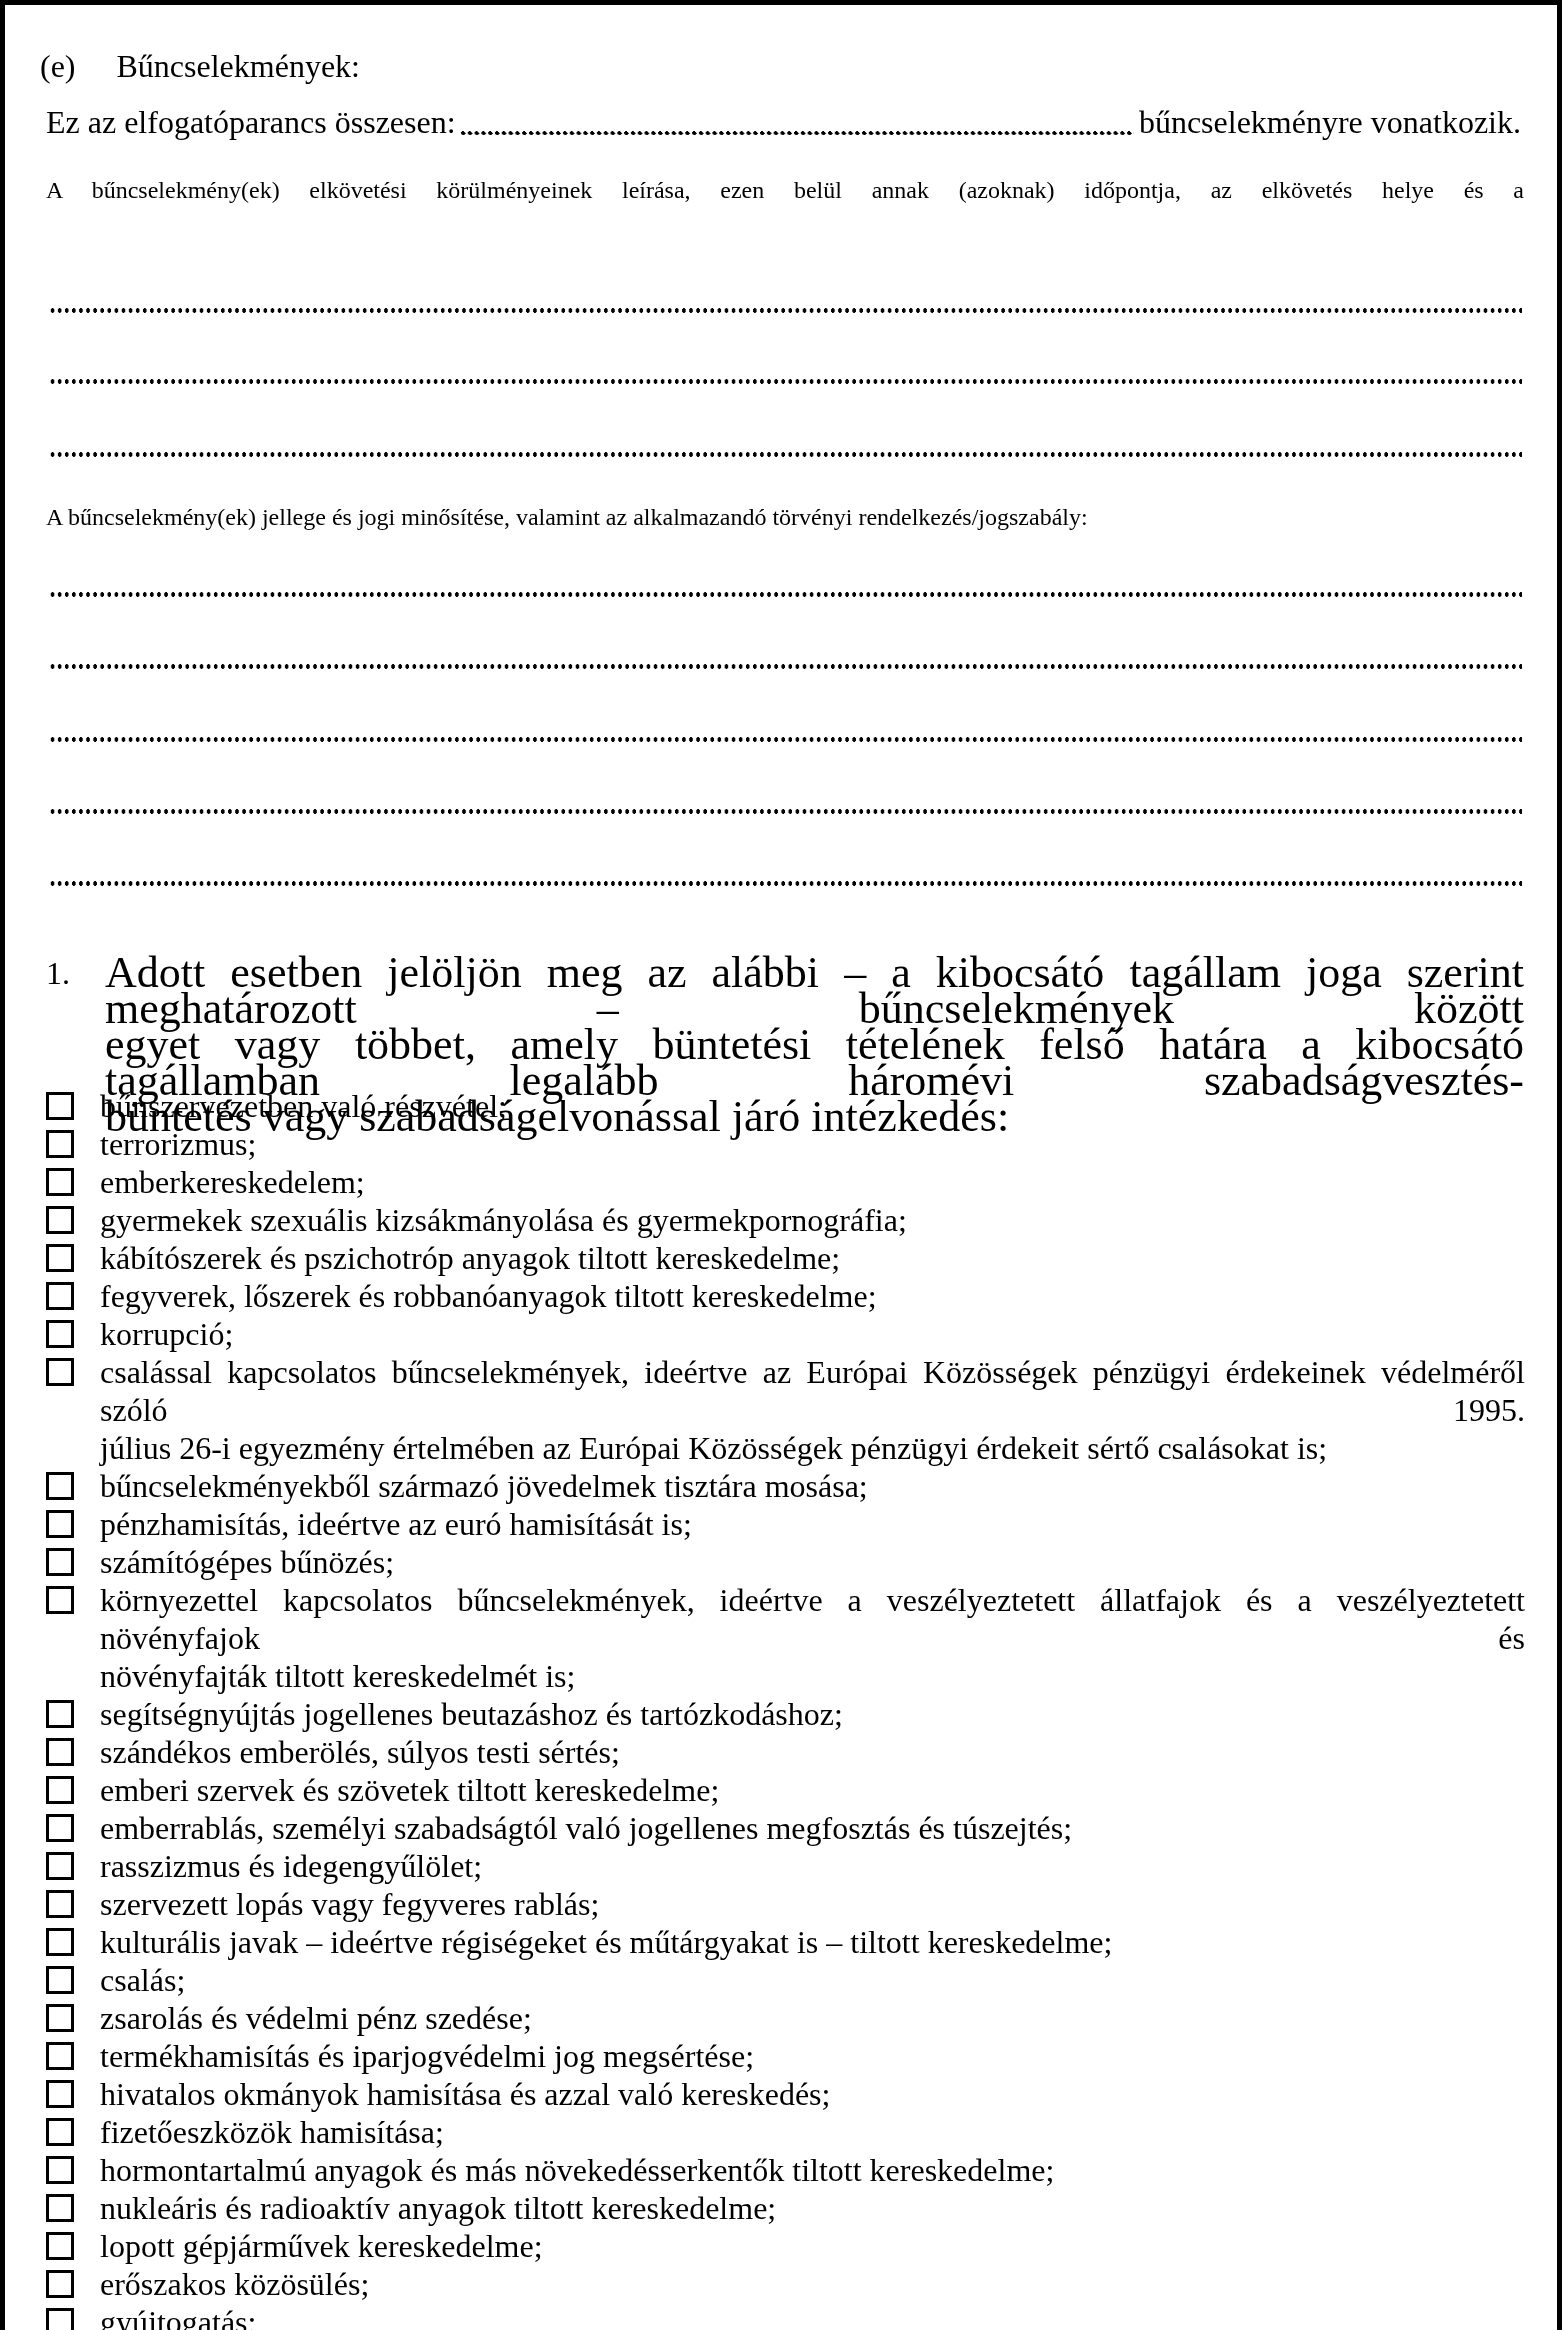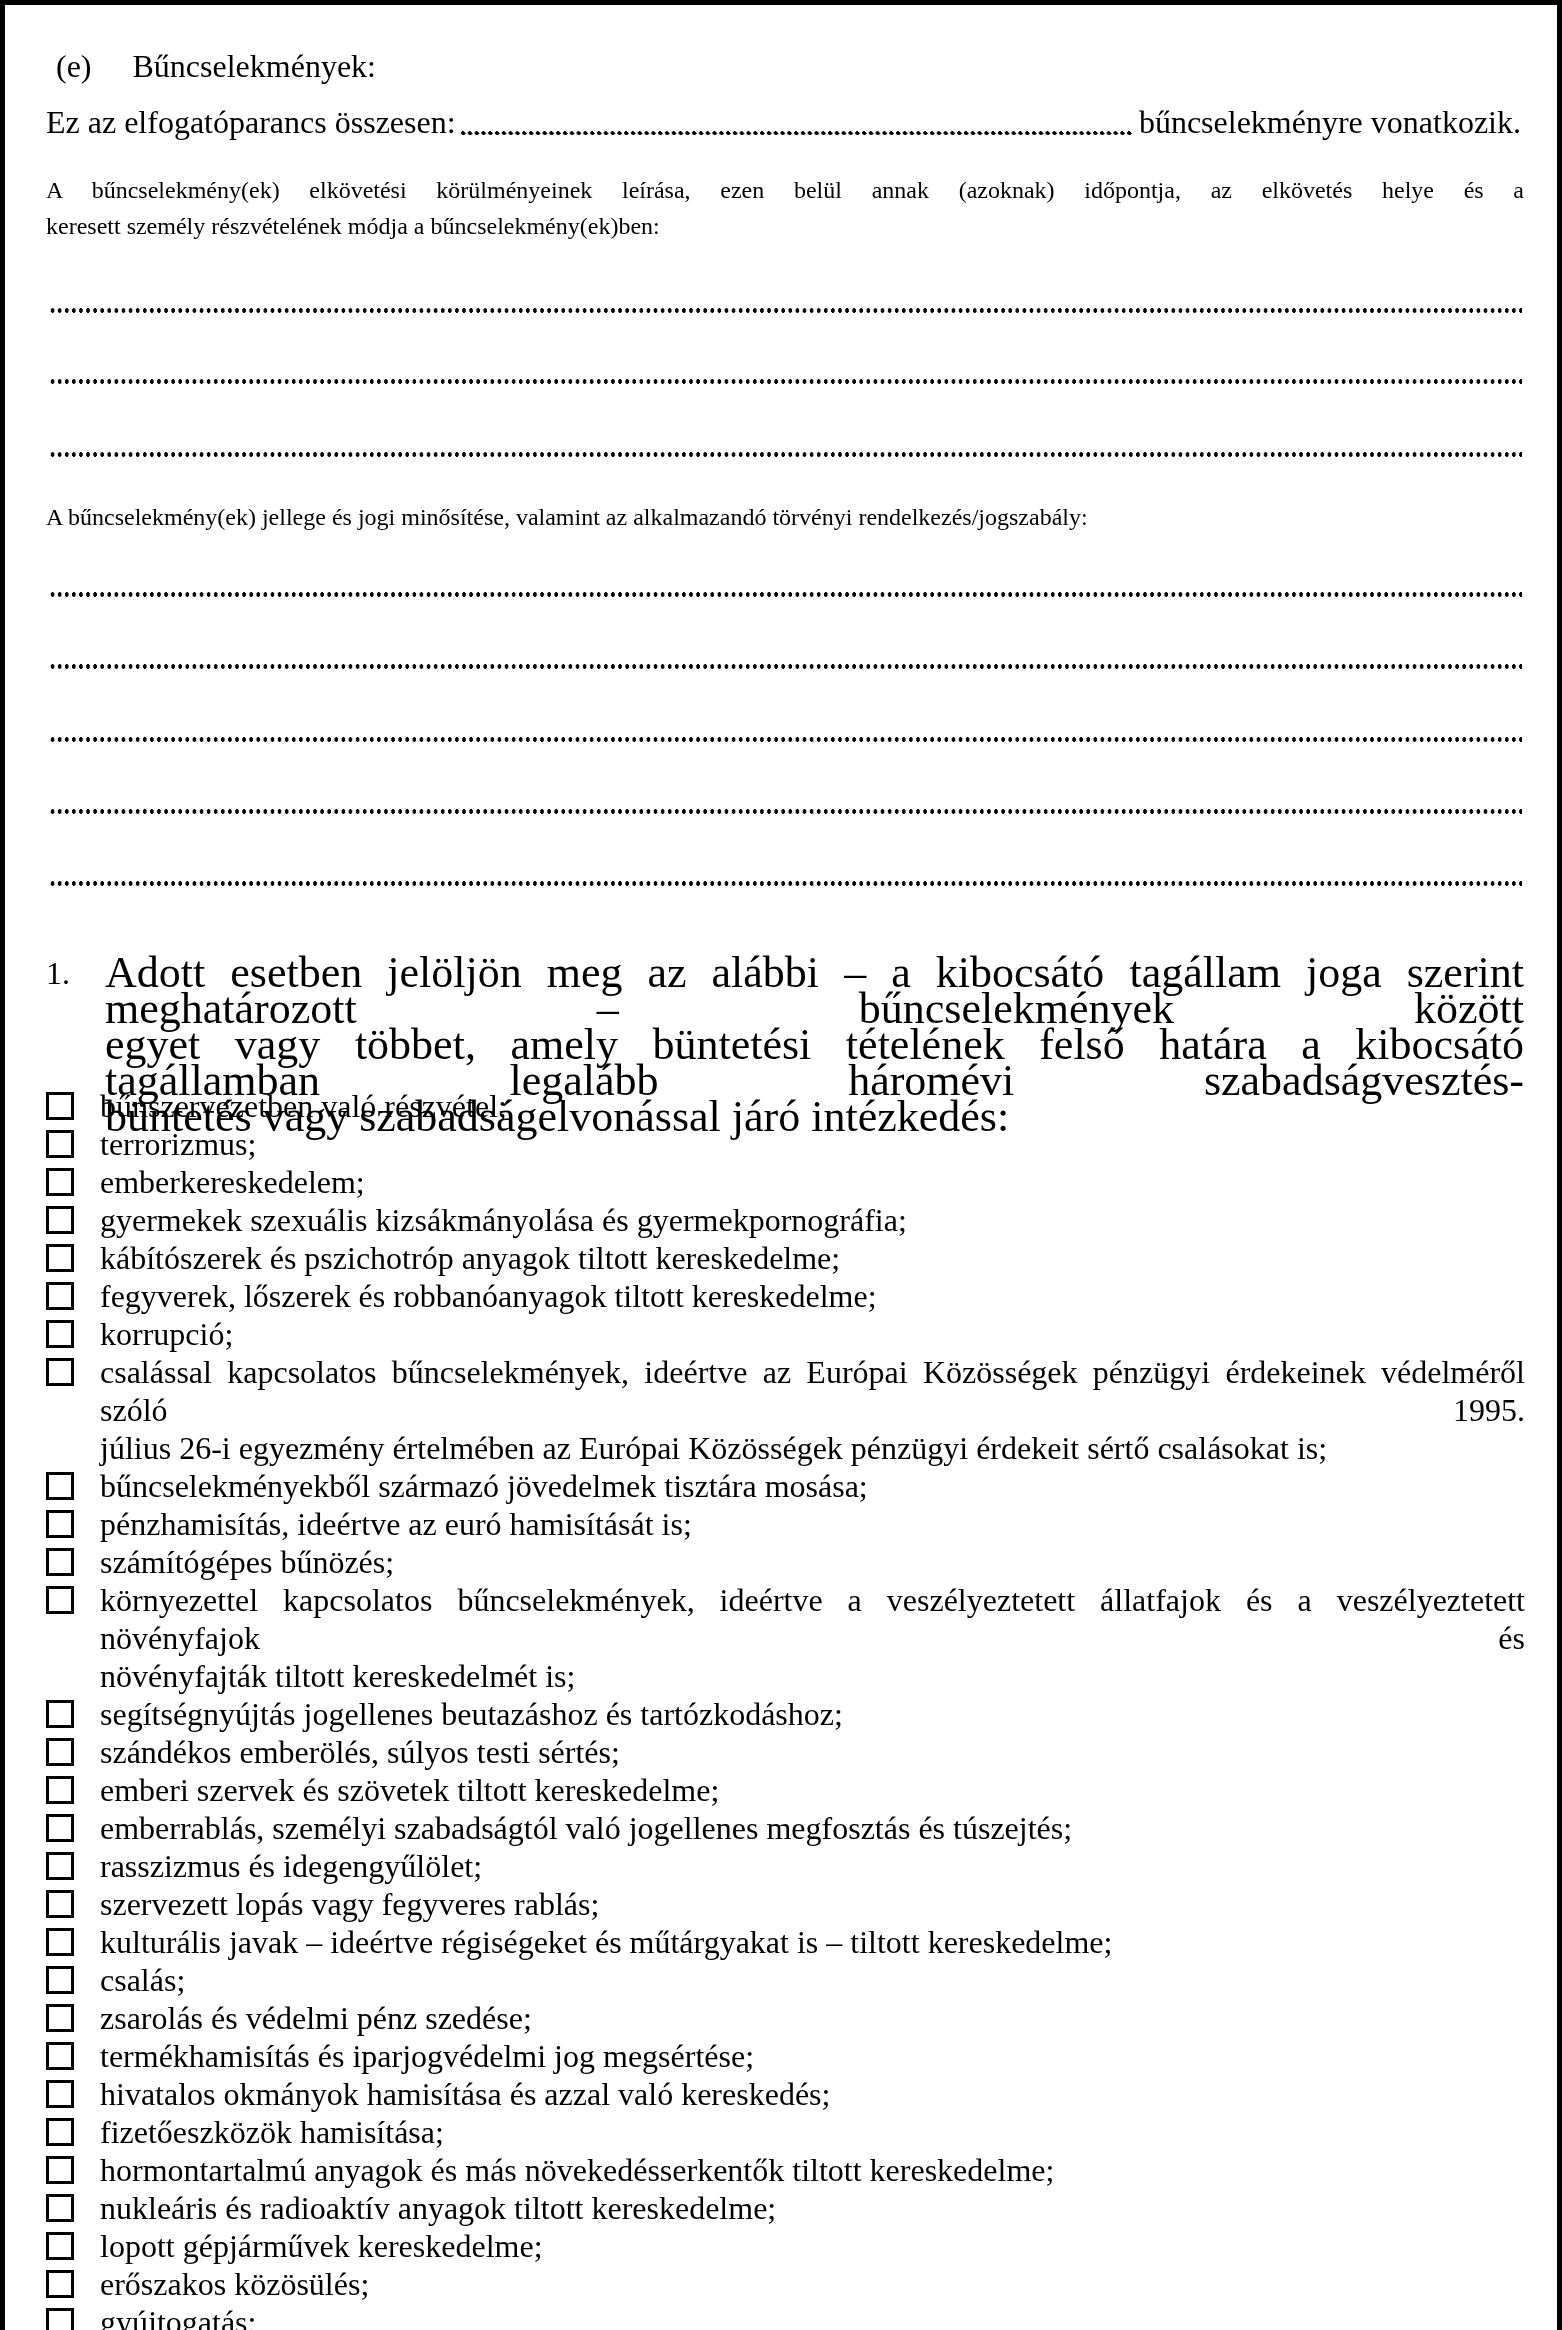--- a/index.html
+++ b/index.html
@@ -50,33 +50,32 @@
     background:#fff;
   }
   .lbl { margin-left:54px; width:1425px; font-size:32px; line-height:38px;font-family:Liberation Serif, serif; }
   .lbl .ln { min-height:38px; }
 </style>
 </head>
 <body>
 
 <div class="page">
 
-  <div class="abs t" style="left:35px; top:43px;margin-left:16px;">
+  <div class="abs t" style="left:35px; top:43px;">
     <span>(e)</span><span style="display:inline-block; width:41px;"></span><span>Bűncselekmények:</span>
   </div>
 
   <div class="abs t totalrow" style="left:41px; top:99px; width:1475px;">
     <span>Ez az elfogatóparancs összesen:</span>
     <span class="fill"></span>
     <span>bűncselekményre vonatkozik.</span>
   </div>
 
   <div class="abs" style="left:41px; top:167px; width:1478px;">
     <div class="pline jfull">A bűncselekmény(ek) elkövetési körülményeinek leírása, ezen belül annak (azoknak) időpontja, az elkövetés helye és a</div>
-    <div class="pline leftal">keresett személy részvételének módja a bűncselekmény(ek)ben:</div>
   </div>
 
   <div class="abs dotline" style="left:44px; top:303px;  width:1473px;"></div>
   <div class="abs dotline" style="left:44px; top:374px;  width:1473px;"></div>
   <div class="abs dotline" style="left:44px; top:447px;  width:1473px;"></div>
 
   <div class="abs pline leftal" style="left:41px; top:494px; width:1478px;">A bűncselekmény(ek) jellege és jogi minősítése, valamint az alkalmazandó törvényi rendelkezés/jogszabály:</div>
 
   <div class="abs dotline" style="left:44px; top:587px; width:1473px;"></div>
   <div class="abs dotline" style="left:44px; top:659px; width:1473px;"></div>

